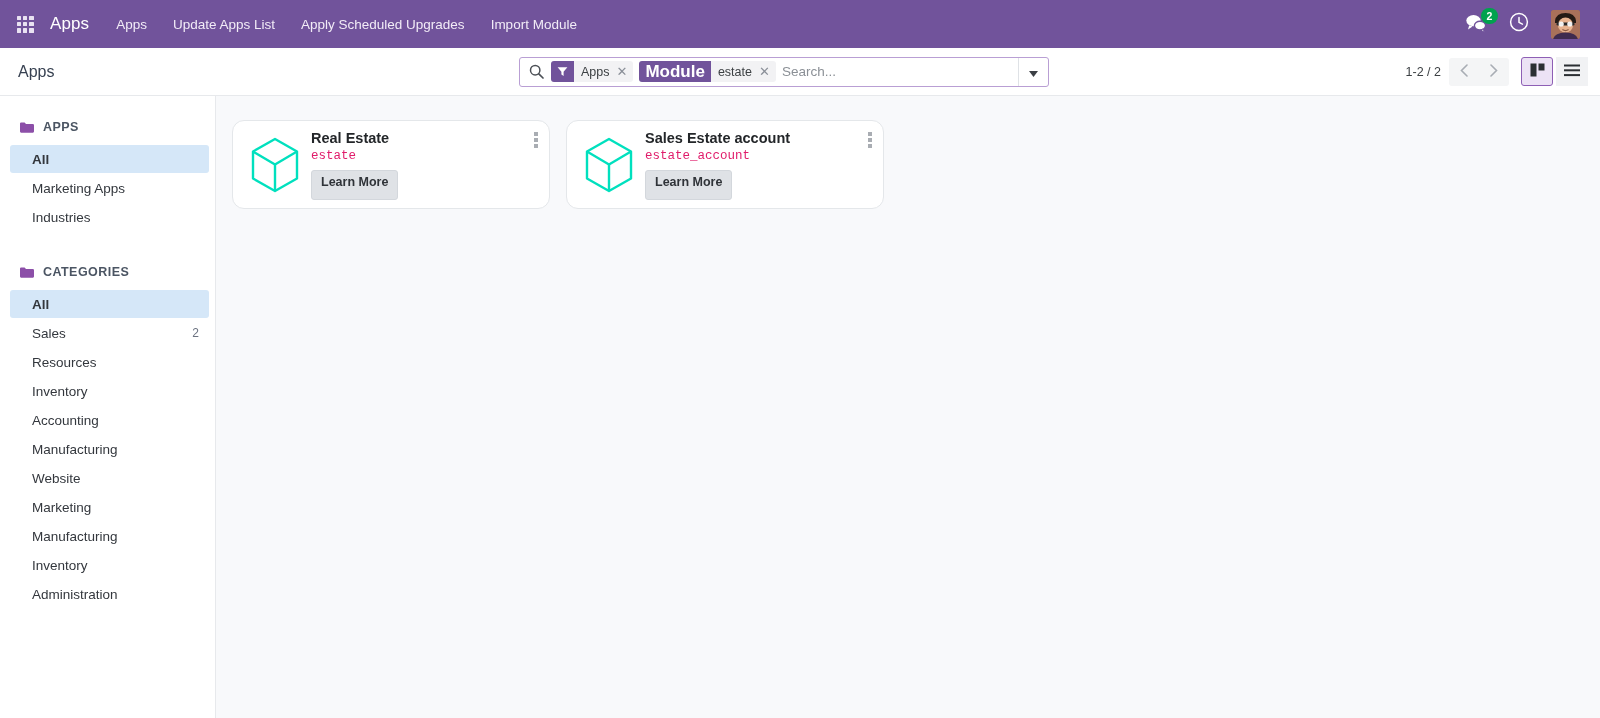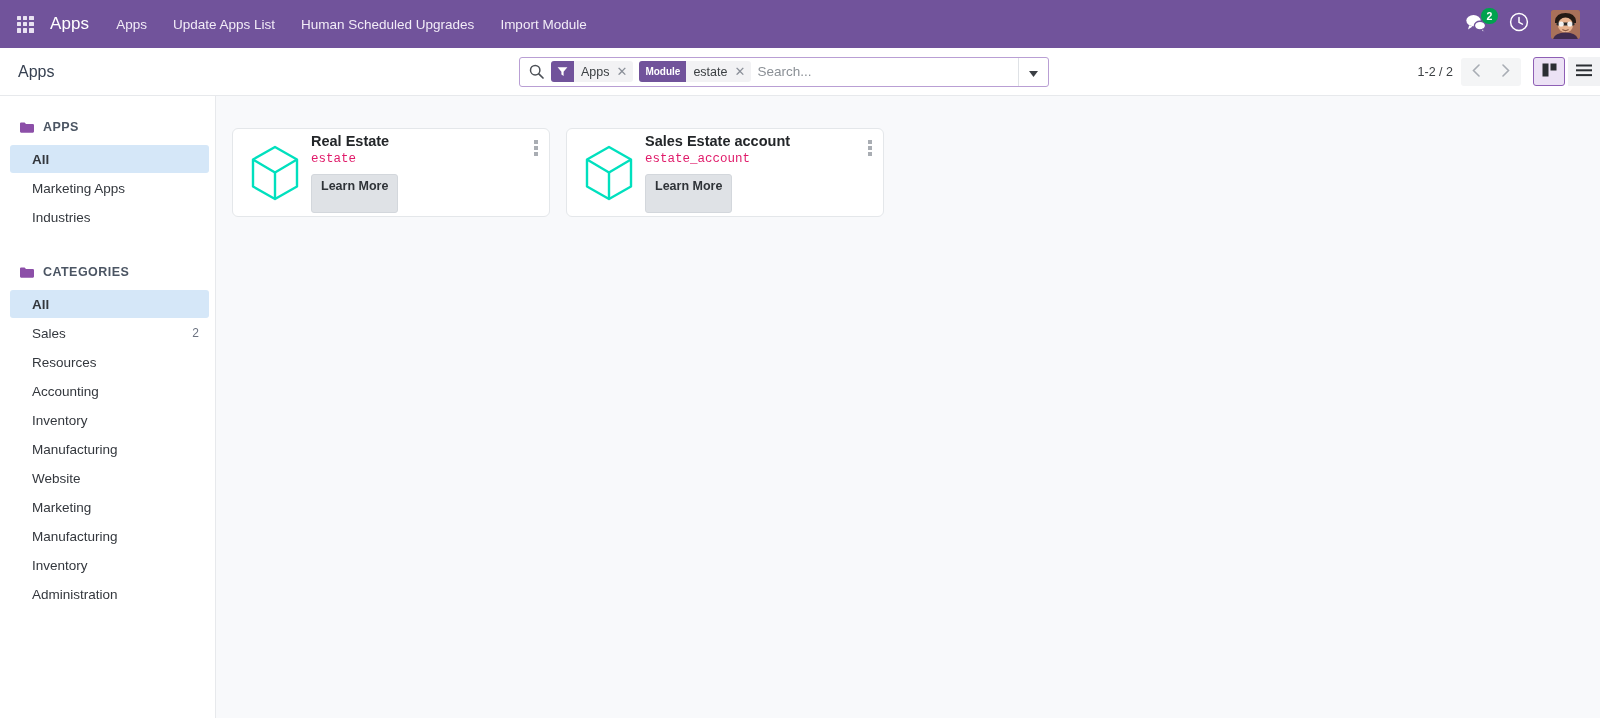--- a/index.html
+++ b/index.html
@@ -125,21 +125,21 @@
     cursor: pointer;
     flex: none;
   }
   .facet-label {
     background: #71539B;
     color: #fff;
     height: 100%;
     display: flex; align-items: center;
     padding: 0 6px;
     font-weight: bold;
-    font-size: 10px;
+    font-size: 17px;
   }
   .facet-val {
     background: #f2f2f4;
     color: #3c4043;
     height: 100%;
     display: flex; align-items: center;
     padding: 0 4px 0 7px;
     gap: 5px;
   }
   .facet-x { color: #8a8f98; font-size: 13px; line-height: 1; padding: 0 2px; }
@@ -155,21 +155,21 @@
   #search-input::placeholder { color: #8b9096; }
   #search-toggle {
     width: 30px; height: 28px;
     border-left: 1px solid #dfe2e6;
     display: flex; align-items: center; justify-content: center;
     cursor: pointer;
   }
 
   #cp-right {
     position: absolute;
-    right: 0;
+    right: 12px;
     display: flex;
     align-items: center;
     gap: 8px;
   }
   #pager { font-size: 12.5px; color: #3c4043; white-space: nowrap; }
   .pager-btn {
     width: 30px; height: 28px;
     background: #f4f5f6;
     display: flex; align-items: center; justify-content: center;
     cursor: pointer;
@@ -239,22 +239,22 @@
     flex-wrap: wrap;
     align-content: flex-start;
     gap: 0;
     overflow: hidden;
   }
   .app-card {
     width: 318px;
     height: 89px;
     background: #ffffff;
     border: 1px solid #e4e7ea;
-    border-radius: 6px;
-    margin: 16px 16px 16px 0;
+    border-radius: 12px;
+    margin: 8px 16px 16px 0;
     display: flex;
     align-items: center;
     padding: 8px 10px 8px 14px;
     position: relative;
     cursor: pointer;
   }
   .app-icon { width: 56px; flex: none; display: flex; align-items: center; justify-content: center; }
   .app-body { padding-left: 8px; display: flex; flex-direction: column; gap: 1px; }
   .app-title {
     font-size: 14.5px;
@@ -269,21 +269,21 @@
     line-height: 1.3;
   }
   .learn-btn {
     margin-top: 5px;
     align-self: flex-start;
     background: #dfe2e6;
     border: 1px solid #d3d7dc;
     border-radius: 3px;
     font-size: 12.5px;
     color: #2f3338;
-    padding: 4px 9px 19px;
+    padding: 4px 9px 10px;
     font-weight: bold;
     cursor: pointer;
     font-family: "Liberation Sans", sans-serif;
   }
   .card-menu {
     position: absolute;
     top: 9px; right: 9px;
     display: flex; flex-direction: column; gap: 2px;
     cursor: pointer;
     padding: 2px;
@@ -304,21 +304,21 @@
         <i></i>
         <i></i>
         <i></i>
         <i></i>
     </span>
   </div>
   <div id="nav-brand">Apps</div>
 
   <div class="nav-item">Apps</div>
   <div class="nav-item">Update Apps List</div>
-  <div class="nav-item">Human Scheduled Upgrades</div>
+  <div class="nav-item">Apply Scheduled Upgrades</div>
   <div class="nav-item">Import Module</div>
 
   <div id="nav-right">
     <div class="nav-sys">
       <span class="msg-icon">
         <svg width="22" height="20" viewBox="0 0 22 20">
           <ellipse cx="8.5" cy="7.6" rx="7.2" ry="5.6" fill="#ffffff"></ellipse>
           <path d="M4.2 12.2 L3.0 16.4 L7.6 13.4 Z" fill="#ffffff"></path>
           <ellipse cx="15.0" cy="12.6" rx="5.6" ry="4.4" fill="#ffffff" stroke="#71539B" stroke-width="1.4"></ellipse>
           <path d="M18.2 16.0 L19.4 19.2 L15.6 17.0 Z" fill="#ffffff" stroke="#71539B" stroke-width="1"></path>
@@ -473,24 +473,24 @@
         <span>All</span>
       </div>
       <div class="side-item">
         <span>Sales</span>
         <span class="cnt">2</span>
       </div>
       <div class="side-item">
         <span>Resources</span>
       </div>
       <div class="side-item">
+        <span>Inventory</span>
+      </div>
+      <div class="side-item">
         <span>Accounting</span>
-      </div>
-      <div class="side-item">
-        <span>Inventory</span>
       </div>
       <div class="side-item">
         <span>Manufacturing</span>
       </div>
       <div class="side-item">
         <span>Website</span>
       </div>
       <div class="side-item">
         <span>Marketing</span>
       </div>

